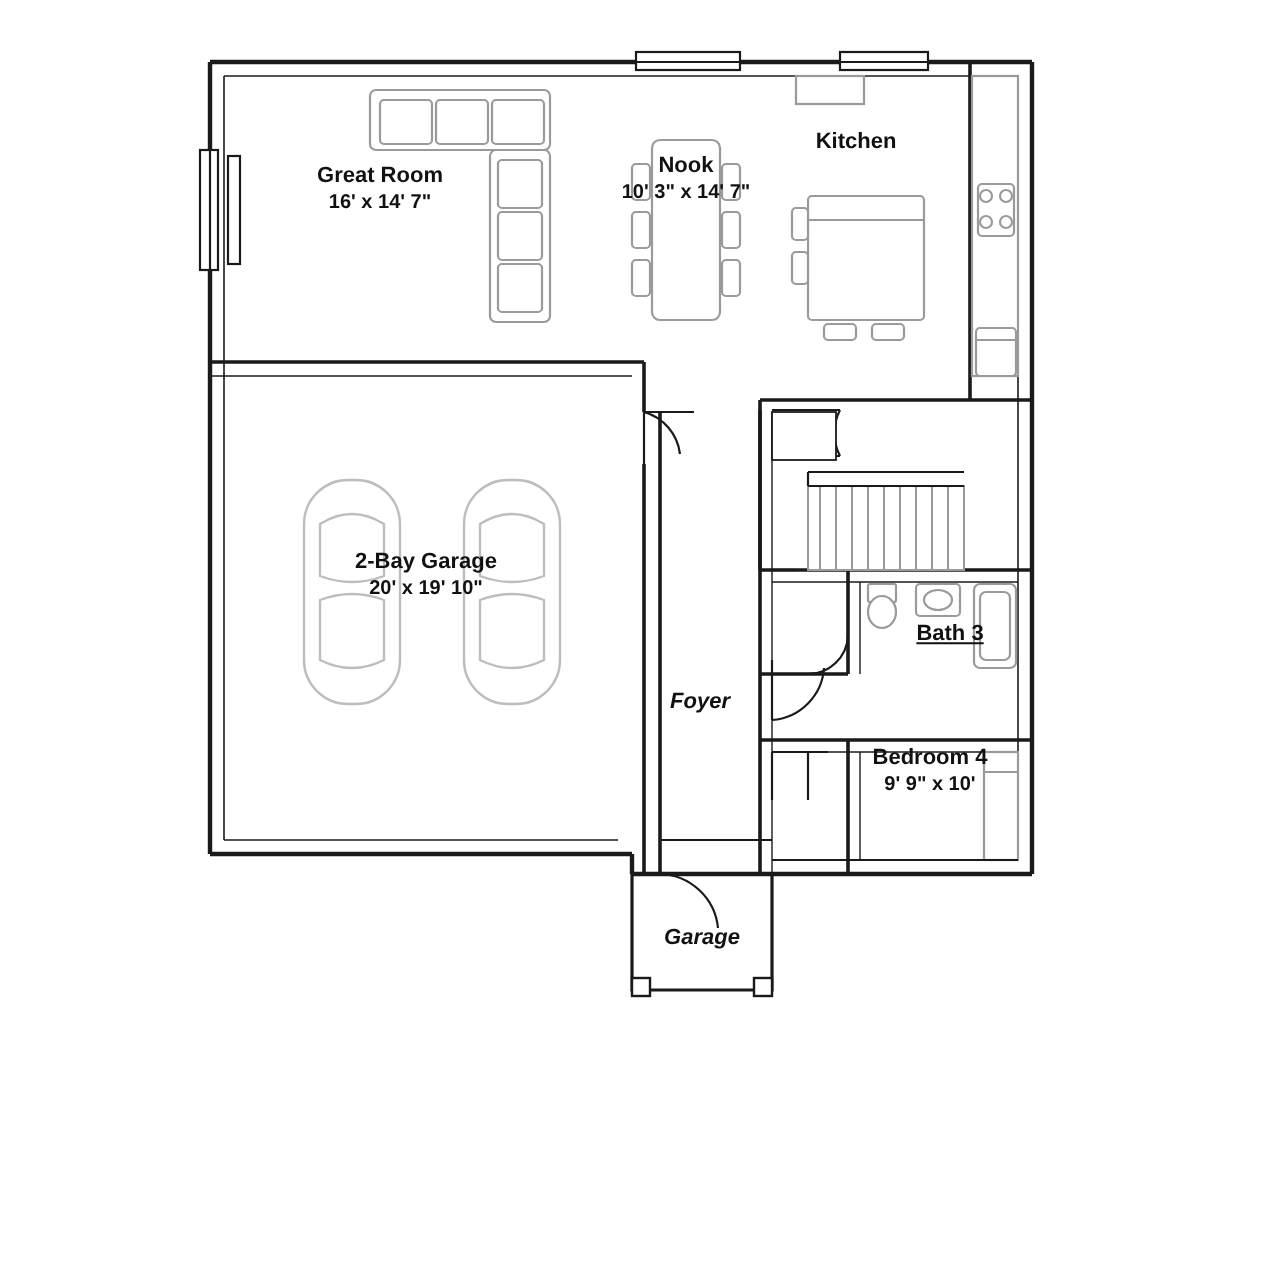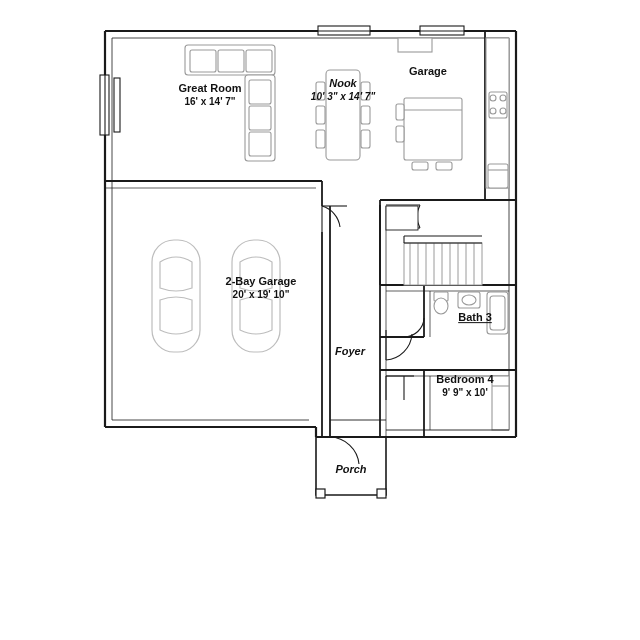--- a/index.html
+++ b/index.html
@@ -239,48 +239,48 @@
   </g>
 
   <g fill="none" stroke="#1a1a1a" stroke-width="0.9">
     <rect x="386" y="206" width="32" height="24" fill="#ffffff"></rect>
     <line x1="330" y1="420" x2="386" y2="420"></line>
     <line x1="386" y1="430" x2="509" y2="430"></line>
   </g>
 </svg>
 
 <div id="labels">
-  <div class="room-label" style="left:190px; top:95px; transform:translate(-50%,-50%);margin-left:20px;">
+  <div class="room-label" style="left:190px; top:95px; transform:translate(-50%,-50%);">
     <span class="room-name">Great Room</span>
     <span class="room-dims">16' x 14' 7"</span>
   </div>
 
-  <div class="room-label" style="left:343px; top:90px; transform:translate(-50%,-50%);font-style:italic;">
+  <div class="room-label" style="left:343px; top:90px; transform:translate(-50%,-50%);">
     <span class="room-name">Nook</span>
     <span class="room-dims">10' 3" x 14' 7"</span>
   </div>
 
   <div class="room-label" style="left:428px; top:72px; transform:translate(-50%,-50%);">
-    <span class="room-name">Garage</span>
-  </div>
-
-  <div class="room-label" style="left:213px; top:288px; transform:translate(-50%,-50%);margin-left:48px;">
+    <span class="room-name">Kitchen</span>
+  </div>
+
+  <div class="room-label" style="left:213px; top:288px; transform:translate(-50%,-50%);">
     <span class="room-name">2-Bay Garage</span>
     <span class="room-dims">20' x 19' 10"</span>
   </div>
 
   <div class="room-label" style="left:475px; top:318px; transform:translate(-50%,-50%);text-decoration:underline;">
     <span class="room-name">Bath 3</span>
   </div>
 
   <div class="room-label" style="left:350px; top:352px; transform:translate(-50%,-50%);">
     <span class="room-name plain">Foyer</span>
   </div>
 
   <div class="room-label" style="left:465px; top:386px; transform:translate(-50%,-50%);">
     <span class="room-name">Bedroom 4</span>
     <span class="room-dims">9' 9" x 10'</span>
   </div>
 
   <div class="room-label" style="left:351px; top:470px; transform:translate(-50%,-50%);">
-    <span class="room-name plain">Porch</span>
+    <span class="room-name plain">Garage</span>
   </div>
 </div>
 
 </body></html>

